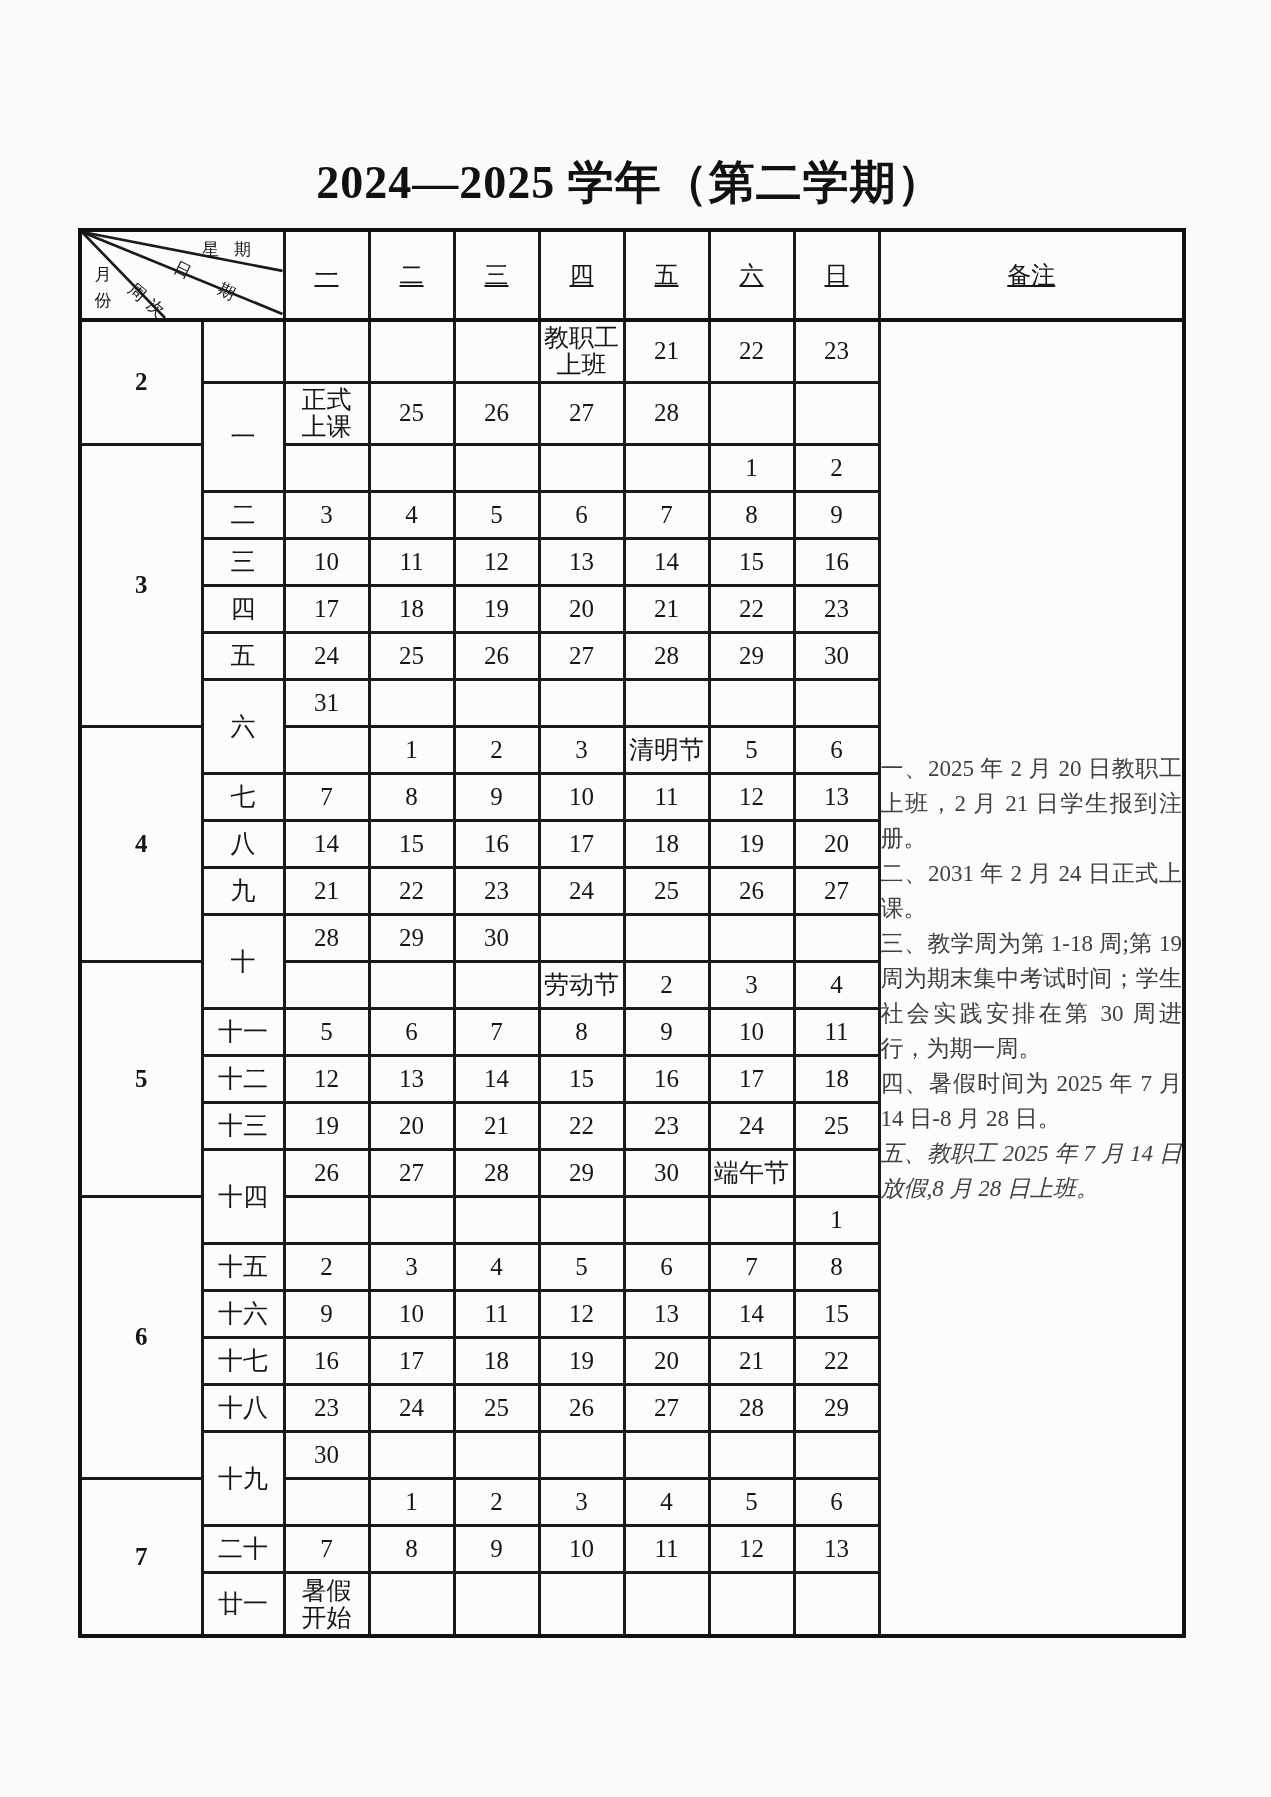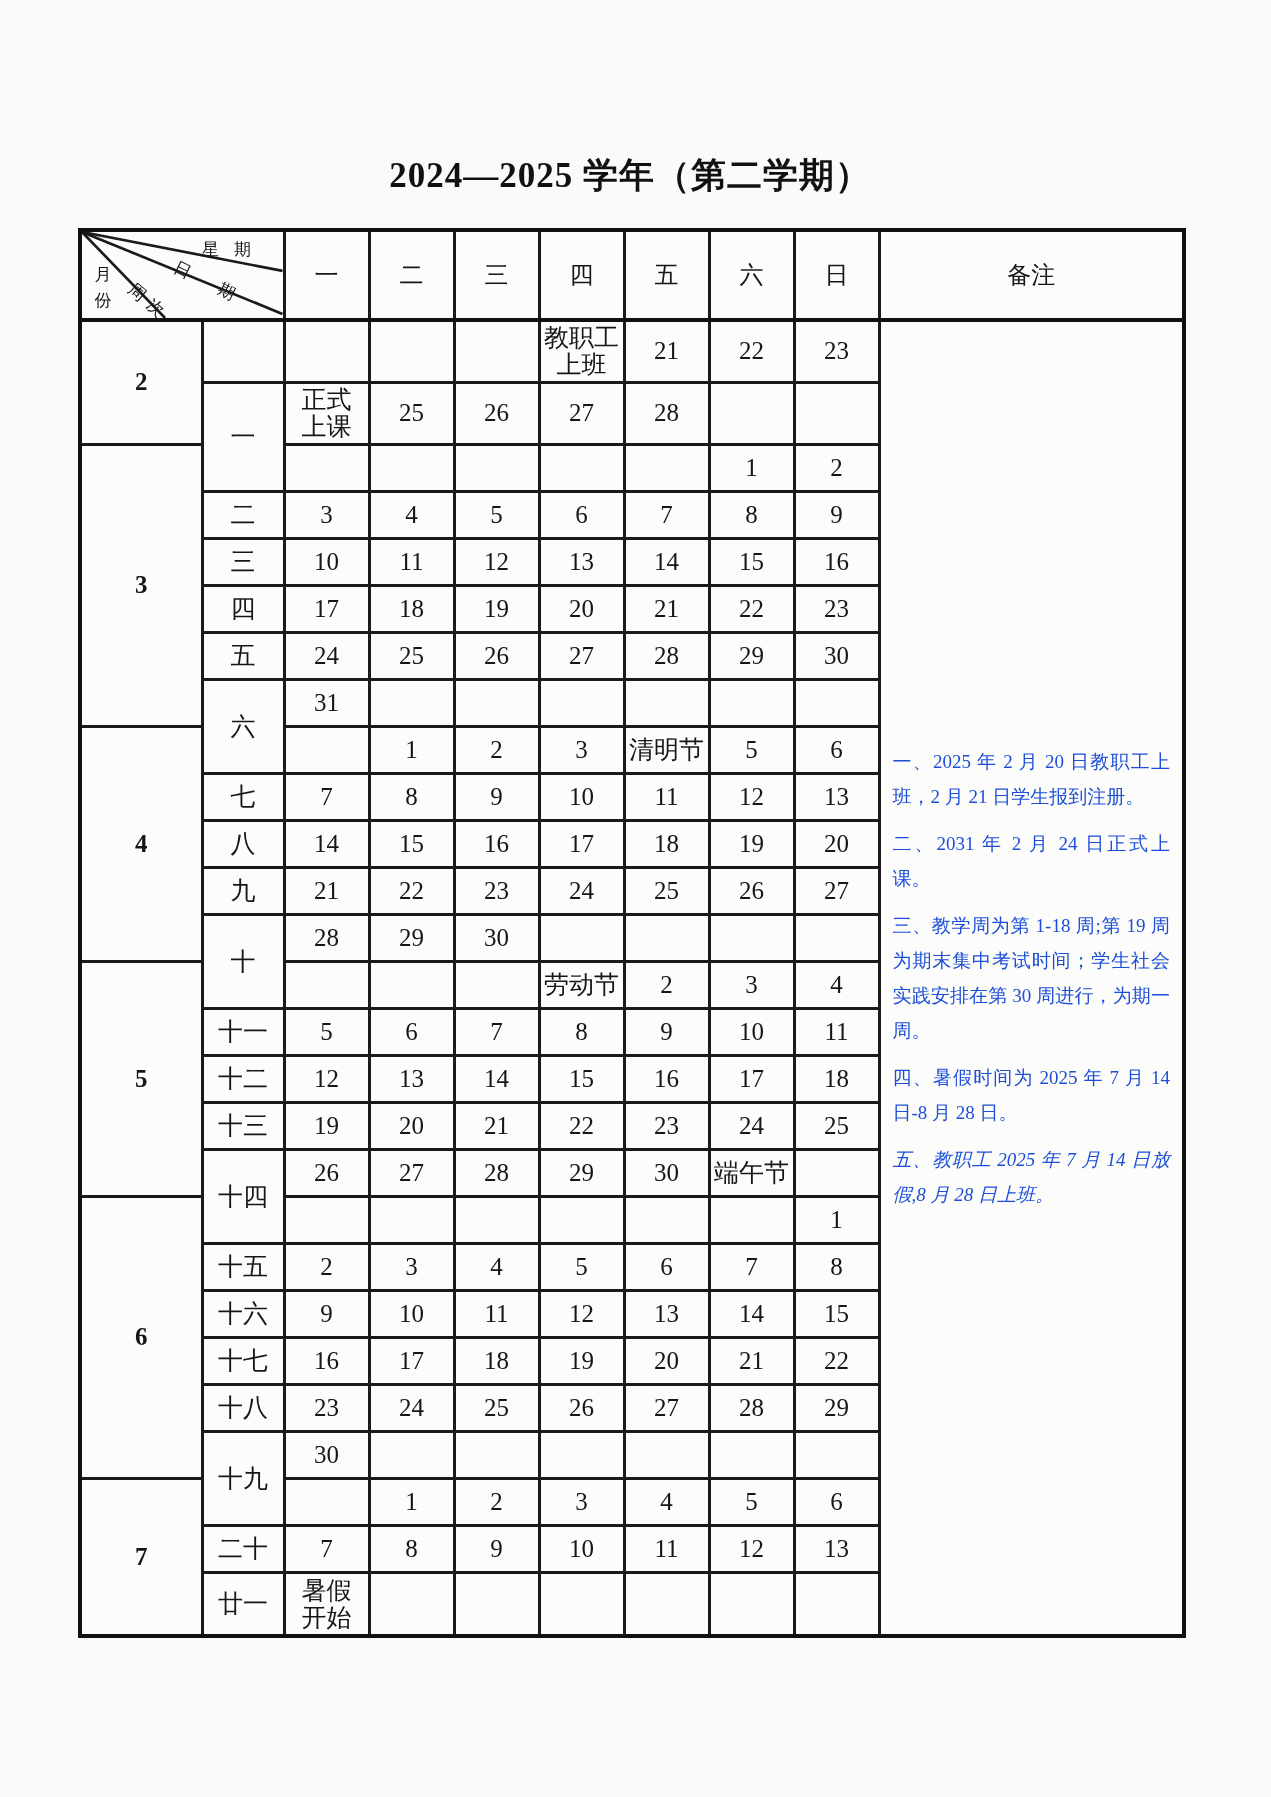--- a/index.html
+++ b/index.html
@@ -7,21 +7,21 @@
     width:1271px;height:1797px;
     background:#fbfaf9;
     font-family:"Liberation Serif","DejaVu Serif",serif;
     color:#161616;
     position:relative;
   }
   .page-title{
     position:absolute;
     left:78px;top:152px;width:1104px;
     text-align:center;
-    font-size:35px;font-weight:bold;
+    font-size:46px;font-weight:bold;
     letter-spacing:1px;
     color:#111;
     white-space:nowrap;
   }
   table.cal{
     position:absolute;left:78px;top:228px;
     width:1104px;
     border-collapse:collapse;
     table-layout:fixed;
     background:#fcfcfb;
@@ -29,21 +29,21 @@
   table.cal td{
     border:3px solid #1a1a1a;
     text-align:center;
     vertical-align:middle;
     font-size:25px;
     padding:0;
     overflow:hidden;
   }
   table.cal{border:4px solid #111;}
   tr.hdr{height:90px;}
-  tr.hdr td{border-bottom:4px solid #111;font-size:24px;}
+  tr.hdr td{border-bottom:4px solid #111;font-size:24px;text-decoration:underline;}
   tr.r{height:47px;}
   tr.r2l{height:62px;}
   tr.rlast{height:64px;margin-top:36px;}
   td.month{
     font-size:27px;font-weight:bold;
   }
   td.week{
     font-size:24px;
   }
   td.sp, td .spi{
@@ -69,25 +69,25 @@
   .lbl-weekday{left:120px;top:6px;letter-spacing:15px;}
   .lbl-date{left:98px;top:24px;letter-spacing:32px;transform:rotate(26deg);transform-origin:left top;}
   .lbl-week{left:56px;top:46px;letter-spacing:7px;transform:rotate(40deg);transform-origin:left top;}
   .lbl-month{left:10px;top:30px;width:22px;line-height:26px;letter-spacing:0;white-space:normal;word-break:break-all;}
   td.notes{
     vertical-align:top;
     text-align:left;
     padding:0 12px 0 16px;
   }
   td.notes p{
-    margin:12px;
-    font-size:19px;
+    margin:0;
+    font-size:23px;
     line-height:35px;
     text-align:justify;
-    color:#1d4ed8;
+    color:#404040;
   }
   p.n1{margin-top:268px;}
   p.n2{margin-top:72px;}
   p.n3{margin-top:82px;}
   p.n4{margin-top:100px;}
   p.n5{margin-top:82px;font-style:italic;}
 </style>
 </head>
 <body>
 

